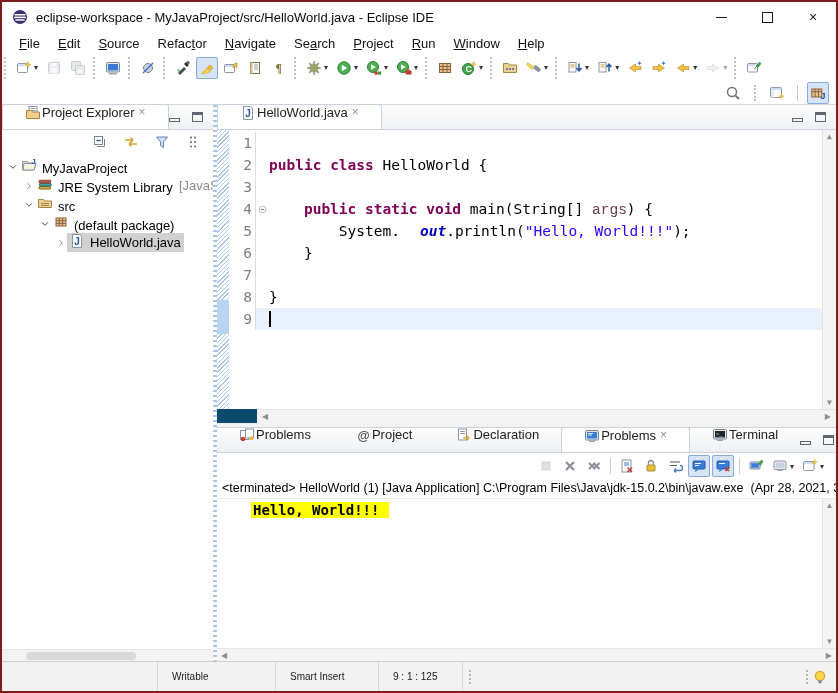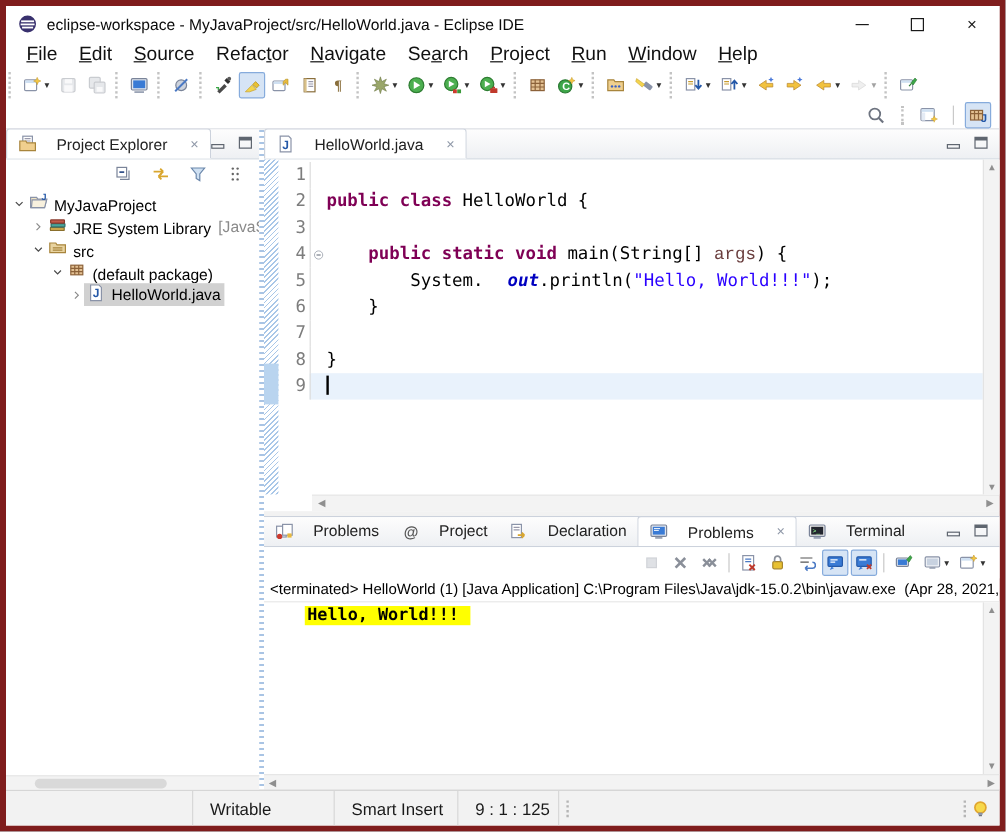--- a/index.html
+++ b/index.html
@@ -1,30 +1,30 @@
 <!DOCTYPE html>
 <html><head>
 <meta charset="utf-8">
 <style>
   * { box-sizing: border-box; margin: 0; padding: 0; }
   html,body { background:#9aa0a6; }
   body { font-family:"Liberation Sans", sans-serif; }
-  .window{ width:838px; height:693px; background:#ffffff; border:5px solid #7f1d1d;
+  .window{ width:838px; height:693px; background:#0c4a6e; border:2px solid #7f1d1d;
            display:flex; flex-direction:column; overflow:hidden; position:relative;}
 
   
   .titlebar{height:30px; background:#fff; display:flex; align-items:center; padding-left:10px; flex:none;}
   .titlebar .title{font-size:13px; color:#0a0a0a; margin-left:8px; white-space:nowrap;}
   .win-controls{margin-left:auto; display:flex; height:100%;}
   .win-btn{width:46px; height:100%; display:flex; align-items:center; justify-content:center; font-size:14px; color:#1a1a1a;}
   .win-btn .maxbox{width:11px;height:11px;border:1px solid #1a1a1a;display:inline-block;}
   .win-btn .minbar{width:11px;height:1px;background:#1a1a1a;display:inline-block;}
 
   
-  .menubar{height:22px; background:#fff; display:flex; align-items:center; padding-left:8px; font-size:16px; flex:none;}
+  .menubar{height:22px; background:#fff; display:flex; align-items:center; padding-left:8px; font-size:13px; flex:none;}
   .menu-item{padding:2px 9px; color:#111; cursor:default;}
 
   
   .toolbar{height:27px; background:#fff; display:flex; align-items:center; padding-left:2px; flex:none;}
   .tb-group{display:flex; align-items:center; padding:0 3px 0 6px; border-left:2px dotted #c3c3c3; height:22px;}
   .tb-btn{height:22px; min-width:22px; display:flex; align-items:center; justify-content:center;
           padding:2px; border:1px solid transparent; border-radius:2px; margin:0 1px;}
   .tb-btn.toggled{background:#d6e4f5; border-color:#86abdc;}
   .tb-btn.disabled{opacity:.45;}
   .dd{font-size:8px; color:#333; margin-left:2px;}
@@ -36,21 +36,21 @@
 
   
   .main{flex:1; display:flex; min-height:0;}
   .sash-v{width:4px; background:repeating-linear-gradient(to bottom,#a9c4e4 0 2px,#ffffff 2px 5px); flex:none;}
   .right-col{flex:1; display:flex; flex-direction:column; min-width:0;}
   .sash-h{height:4px; background:#f2f2f2; flex:none;}
 
   
   .tabstrip{height:25px; display:flex; align-items:flex-end; background:linear-gradient(#fdfdfd,#eef0f3);
             border-bottom:1px solid #ccd2dc; flex:none;}
-  .tab{height:25px; display:flex; align-items:center; gap:16px; padding:0 9px; font-size:13px; color:#222; white-space:nowrap;}
+  .tab{height:25px; display:flex; align-items:flex-start; gap:1px; padding:0 22px; font-size:13px; color:#222; white-space:nowrap;}
   .tab.active{background:#fff; border:1px solid #ccd2dc; border-bottom:none;
               border-top-left-radius:3px; border-top-right-radius:3px;}
   .tab-close{color:#8f98a8; font-size:12px; margin-left:3px;}
   .view-ctrl{margin-left:auto; display:flex; align-items:center; gap:12px; padding-right:10px; height:100%;}
   .ico-min{width:11px; height:4px; border:1px solid #5f6670; display:inline-block;}
   .ico-max{width:11px; height:10px; border:1px solid #5f6670; border-top-width:3px; display:inline-block;}
 
   
   .explorer{width:211px; display:flex; flex-direction:column; background:#fff; flex:none; min-height:0;}
   .view-tools{height:24px; display:flex; align-items:center; justify-content:flex-end; gap:7px;
@@ -102,21 +102,21 @@
   .console-body{flex:1; display:flex; min-height:0;margin-left:32px;}
   .console-output{flex:1; font-family:"DejaVu Sans Mono", monospace; font-size:14px; font-weight:bold;
                   padding:3px 2px;}
   .console-out-text{background:#ffff00; color:#000; padding:0 10px 0 2px;}
   .console-hscroll{height:13px; background:#f3f3f3; border-top:1px solid #e6e6e6; flex:none;
                    display:flex; justify-content:space-between; align-items:center; padding:0 4px;
                    font-size:8px; color:#8f8f8f;}
 
   
   .statusbar{height:30px; background:#f2f2f2; border-top:1px solid #cfcfcf; display:flex;
-             align-items:stretch; font-size:14px; color:#1a1a1a; flex:none;}
+             align-items:stretch; font-size:10px; color:#1a1a1a; flex:none;}
   .sb-cell{display:flex; align-items:center; padding-left:14px; border-right:1px solid #d8d8d8;}
   .sb-blank{width:156px;}
   .sb-writable{width:118px;}
   .sb-insert{width:103px;}
   .sb-caret{width:84px;}
   .sb-handle{width:10px; border-right:none; display:flex; align-items:center; justify-content:center; padding-left:4px;}
   .sb-handle span{height:14px; border-left:2px dotted #b5b5b5;}
   .sb-spacer{flex:1; border-right:none;}
   .sb-bulb{border-right:none; padding:0 8px 0 2px; display:flex; align-items:center;}
 </style>

